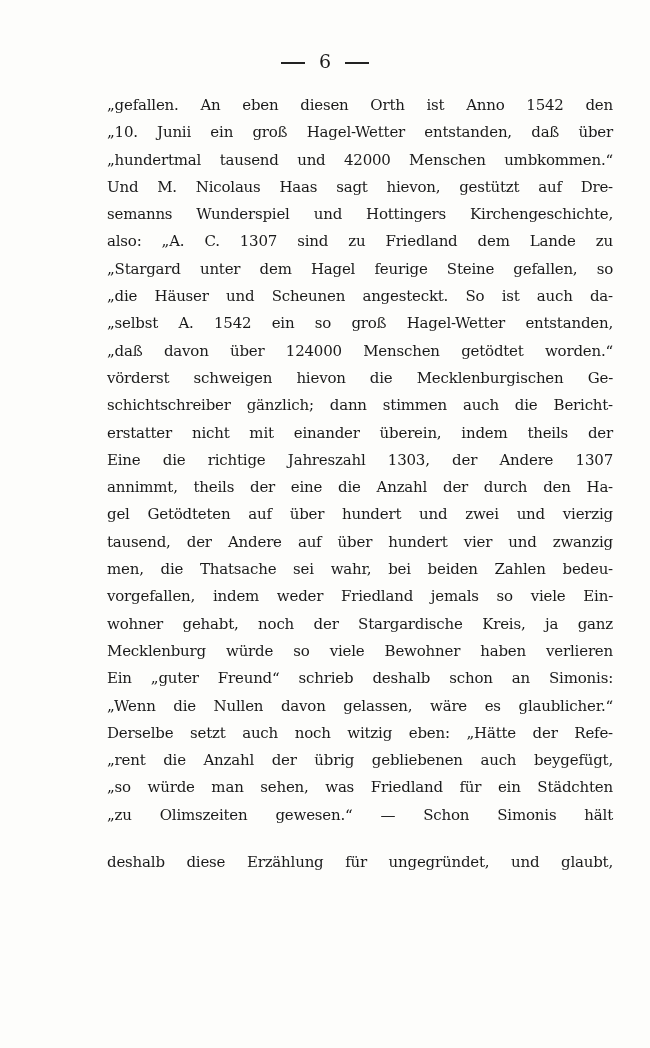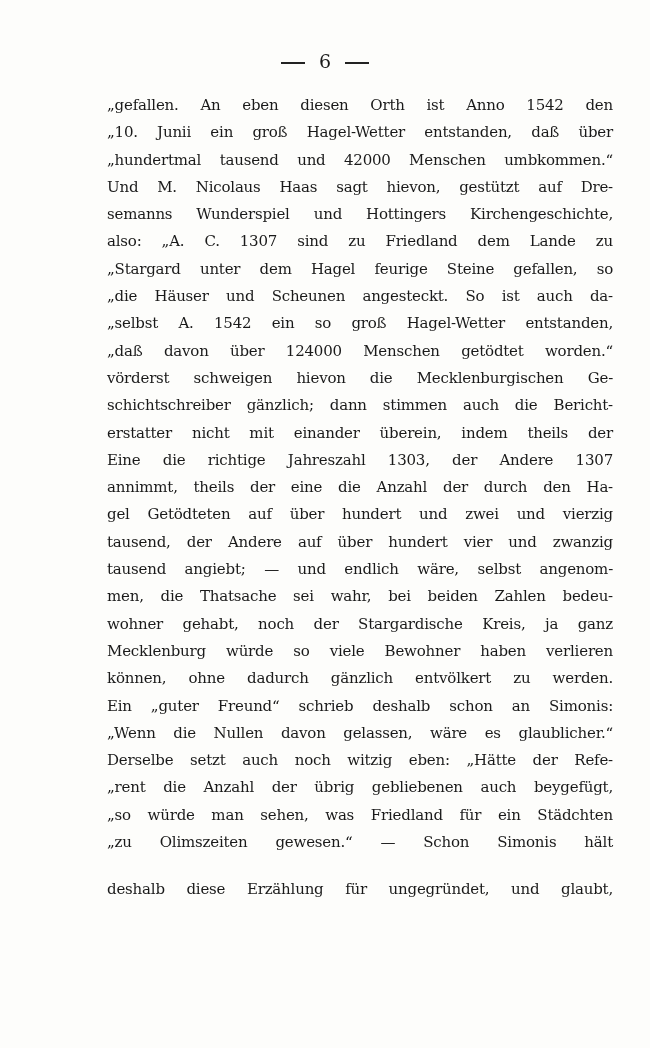--- a/index.html
+++ b/index.html
@@ -80,25 +80,24 @@
     <span class="line">„die Häuser und Scheunen angesteckt. So ist auch da-</span>
     <span class="line">„selbst A. 1542 ein so groß Hagel-Wetter entstanden,</span>
     <span class="line">„daß davon über 124000 Menschen getödtet worden.“</span>
     <span class="line">vörderst schweigen hievon die Mecklenburgischen Ge-</span>
     <span class="line">schichtschreiber gänzlich; dann stimmen auch die Bericht-</span>
     <span class="line">erstatter nicht mit einander überein, indem theils der</span>
     <span class="line">Eine die richtige Jahreszahl 1303, der Andere 1307</span>
     <span class="line">annimmt, theils der eine die Anzahl der durch den Ha-</span>
     <span class="line">gel Getödteten auf über hundert und zwei und vierzig</span>
     <span class="line">tausend, der Andere auf über hundert vier und zwanzig</span>
-    <span class="line">tausend angiebt; — und endlich wäre, selbst angenom-</span>
     <span class="line">men, die Thatsache sei wahr, bei beiden Zahlen bedeu-</span>
+    <span class="line">vorgefallen, indem weder Friedland jemals so viele Ein-</span>
     <span class="line">wohner gehabt, noch der Stargardische Kreis, ja ganz</span>
     <span class="line">Mecklenburg würde so viele Bewohner haben verlieren</span>
-    <span class="line">können, ohne dadurch gänzlich entvölkert zu werden.</span>
     <span class="line">Ein „guter Freund“ schrieb deshalb schon an Simonis:</span>
     <span class="line">„Wenn die Nullen davon gelassen, wäre es glaublicher.“</span>
     <span class="line">Derselbe setzt auch noch witzig eben: „Hätte der Refe-</span>
     <span class="line">„rent die Anzahl der übrig gebliebenen auch beygefügt,</span>
     <span class="line">„so würde man sehen, was Friedland für ein Städchten</span>
     <span class="line">„zu Olimszeiten gewesen.“ — Schon Simonis hält</span>
     <span class="line last">deshalb diese Erzählung für ungegründet, und glaubt,</span>
   </div>
 </div>
 

